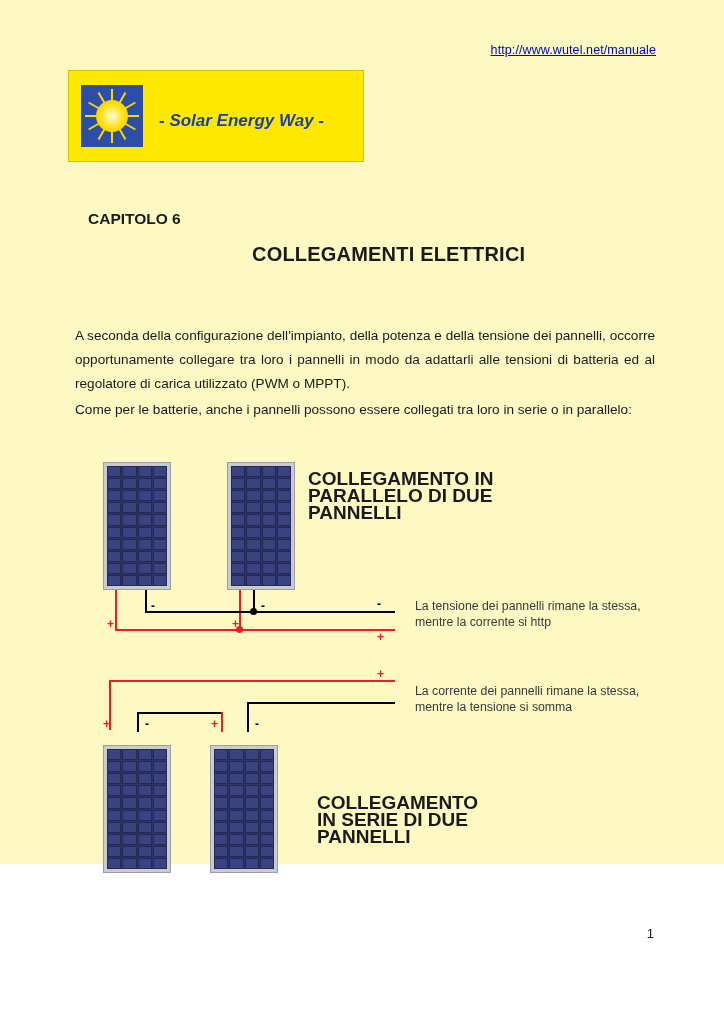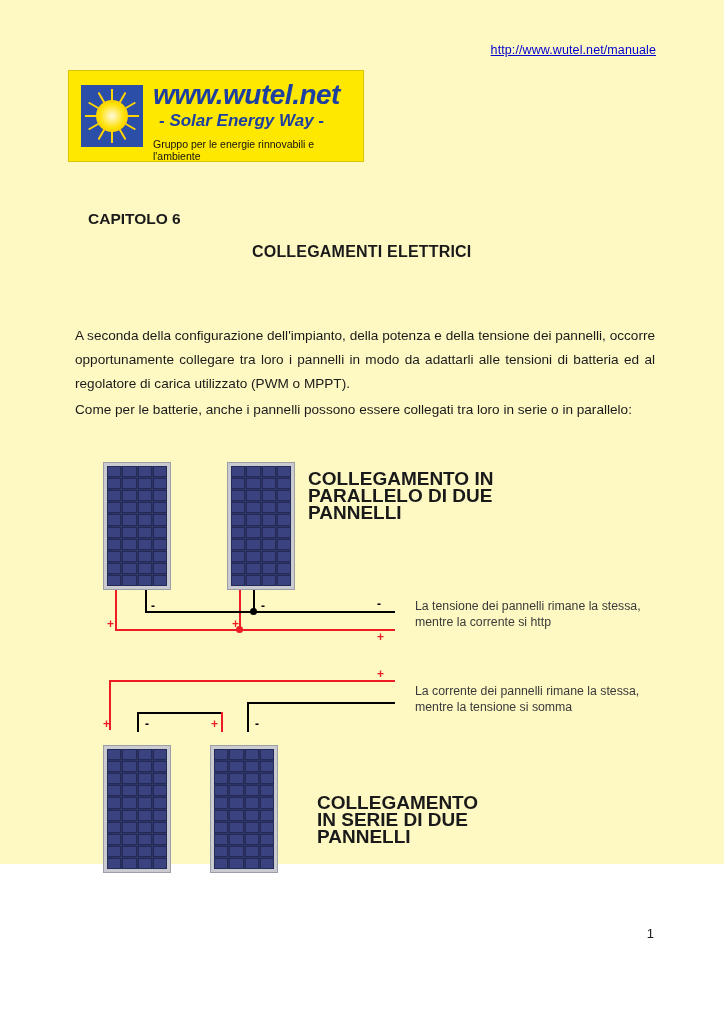--- a/index.html
+++ b/index.html
@@ -108,21 +108,21 @@
     left: 88px;
     top: 210px;
     font-size: 15.5px;
     font-weight: bold;
     color: #1a1a1a;
   }
   .doc-title {
     position: absolute;
     left: 252px;
     top: 243px;
-    font-size: 16px;
+    font-size: 20px;
     font-weight: bold;
     color: #1a1a1a;
     letter-spacing: 0.2px;
   }
 
   
   .para {
     position: absolute;
     left: 75px;
     width: 580px;
@@ -232,23 +232,21 @@
   <div class="logo">
     <div class="logo-sun">
       <div class="ray" style="transform: rotate(0deg)"></div>
       <div class="ray" style="transform: rotate(30deg)"></div>
       <div class="ray" style="transform: rotate(60deg)"></div>
       <div class="ray" style="transform: rotate(90deg)"></div>
       <div class="ray" style="transform: rotate(120deg)"></div>
       <div class="ray" style="transform: rotate(150deg)"></div>
       <div class="disc"></div>
     </div>
-    <div class="logo-title">www.wutel.net</div>
     <div class="logo-sub">- Solar Energy Way -</div>
-    <div class="logo-tag">Gruppo per le energie rinnovabili e l'ambiente</div>
   </div>
 
   <div class="chapter">CAPITOLO 6</div>
   <div class="doc-title">COLLEGAMENTI ELETTRICI</div>
 
   <p class="para para-2">Come per le batterie, anche i pannelli possono essere collegati tra loro in serie o in parallelo:</p>
   <p class="para para-1">A seconda della configurazione dell'impianto, della potenza e della tensione dei pannelli, occorre opportunamente collegare tra loro i pannelli in modo da adattarli alle tensioni di batteria ed al regolatore di carica utilizzato (PWM o MPPT).</p>
 
   <div class="figure">
 

